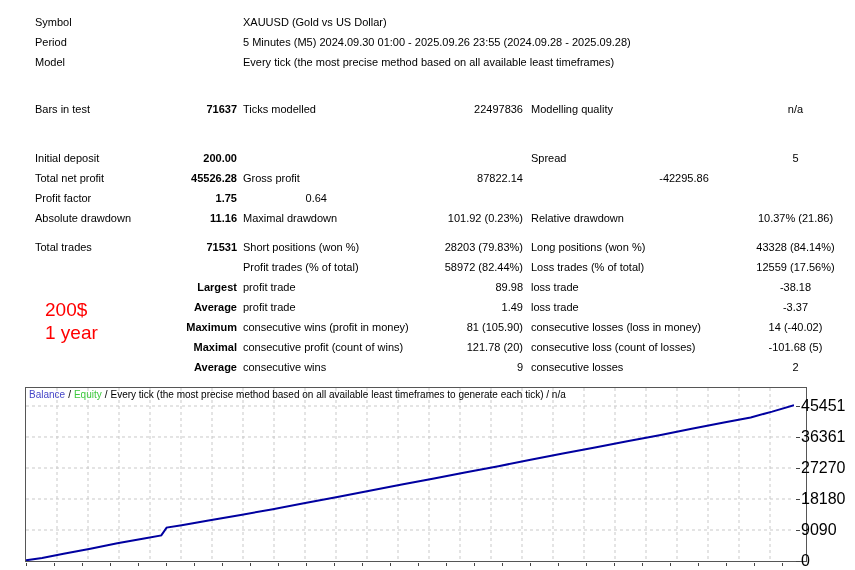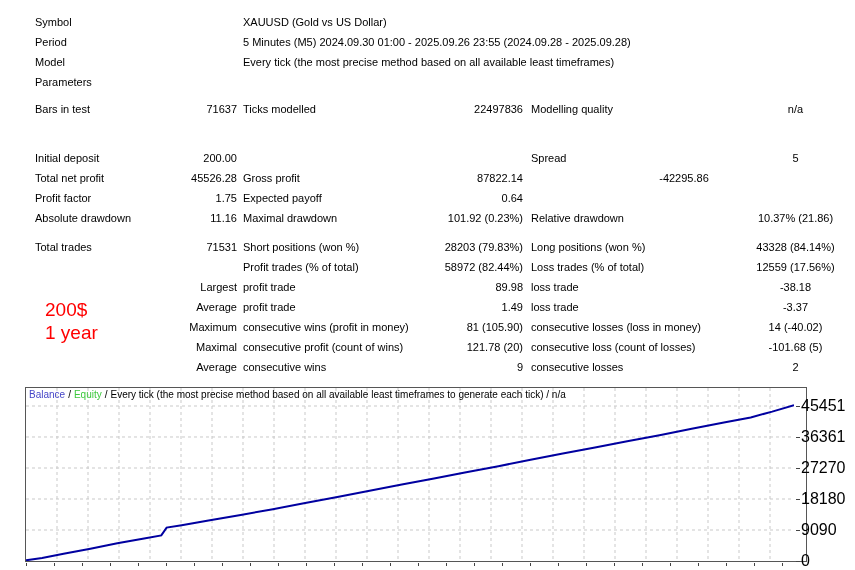--- a/index.html
+++ b/index.html
@@ -9,21 +9,21 @@
     font-size:11px;color:#000;overflow:hidden;
   }
   
   #stats{position:absolute;left:35px;top:12px;width:810px;}
   .sec-identity{margin-top:0;}
   .sec-bars{margin-top:7px;}
   .sec-results{margin-top:29px;}
   .sec-trades{margin-top:9px;}
   .row{display:flex;height:20px;line-height:20px;white-space:nowrap;}
   .c-l1{width:120px;}
-  .c-v1{width:82px;text-align:right;}
+  .c-v1{width:82px;text-align:right;font-weight:bold;}
   .c-l2{width:190px;margin-left:6px;}
   .c-v2{width:90px;text-align:right;}
   .c-l3{width:215px;margin-left:8px;}
   .c-v3{flex:1;text-align:center;}
   .c-wide{flex:1;margin-left:6px;}
   
   #note{
     position:absolute;left:45px;top:298px;color:#ff0000;
     font-size:19px;line-height:23px;font-family:"Liberation Sans",sans-serif;
   }
@@ -59,21 +59,20 @@
         <span class="c-l1">Period</span>
         <span class="c-v1"></span>
         <span class="c-wide">5 Minutes (M5) 2024.09.30 01:00 - 2025.09.26 23:55 (2024.09.28 - 2025.09.28)</span>
       </div>
       <div class="row">
         <span class="c-l1">Model</span>
         <span class="c-v1"></span>
         <span class="c-wide">Every tick (the most precise method based on all available least timeframes)</span>
       </div>
       <div class="row">
-        <span class="c-l1">Parameters</span>
         <span class="c-v1"></span>
         <span class="c-wide"></span>
       </div>
     </div>
     <div class="sec-bars">
       <div class="row">
         <span class="c-l1">Bars in test</span>
         <span class="c-v1">71637</span>
         <span class="c-l2">Ticks modelled</span>
         <span class="c-v2">22497836</span>
@@ -93,21 +92,20 @@
       <div class="row">
         <span class="c-l1">Total net profit</span>
         <span class="c-v1">45526.28</span>
         <span class="c-l2">Gross profit</span>
         <span class="c-v2">87822.14</span>
         <span class="c-v3">-42295.86</span>
       </div>
       <div class="row">
         <span class="c-l1">Profit factor</span>
         <span class="c-v1">1.75</span>
-        <span class="c-l2">Expected payoff</span>
         <span class="c-v2">0.64</span>
         <span class="c-l3"></span>
         <span class="c-v3"></span>
       </div>
       <div class="row">
         <span class="c-l1">Absolute drawdown</span>
         <span class="c-v1">11.16</span>
         <span class="c-l2">Maximal drawdown</span>
         <span class="c-v2">101.92 (0.23%)</span>
         <span class="c-l3">Relative drawdown</span>

